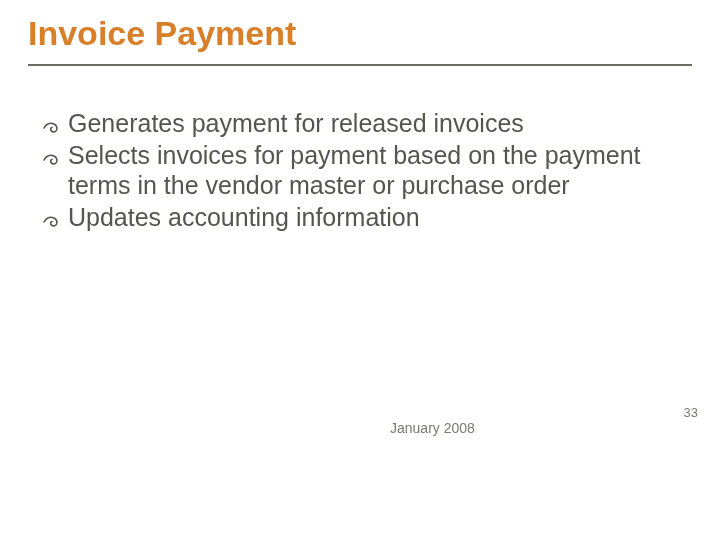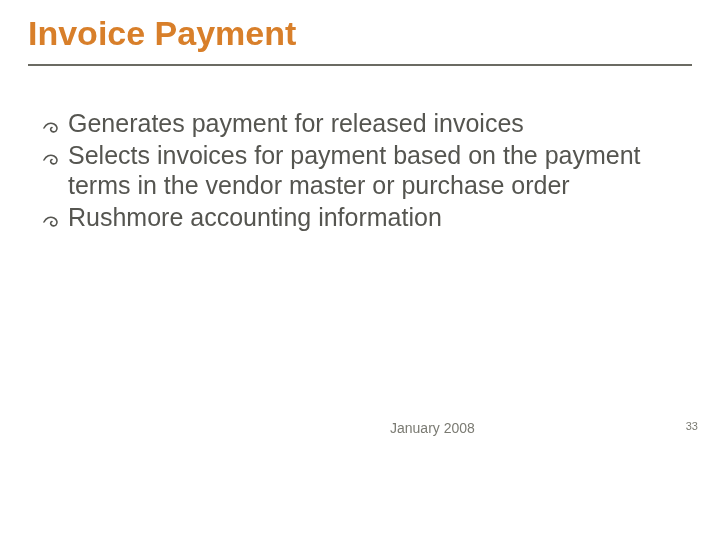--- a/index.html
+++ b/index.html
@@ -78,23 +78,23 @@
     position: absolute;
     bottom: 0px;
     left: 472px;
     width: 170px;
     font-size: 10px;
     color: #7a7a72;
     line-height: 1.15;
   }
   .footer-page {
     position: absolute;
-    bottom: 4px;
+    bottom: 16px;
     right: 22px;
-    font-size: 11px;
+    font-size: 13px;
     color: #7a7a72;
   }
 </style>
 </head>
 <body>
 
 <div class="slide">
   <div class="title">Invoice Payment</div>
   <div class="underline"></div>
 
@@ -114,21 +114,21 @@
           </svg>
       </span>
       <span>Selects invoices for payment based on the payment terms in the vendor master or purchase order</span>
     </div>
     <div class="bullet">
       <span class="marker">
         <svg viewBox="0 0 20 20">
             <path d="M2 10 C4 6, 8 4, 12 6 C15 7.5, 16 11, 14 13 C12.5 14.5, 10 14, 9 12.5 C8.2 11.3, 8.8 9.8, 10 9.5" stroke="#555550" stroke-width="1.6" fill="none" stroke-linecap="round"></path>
           </svg>
       </span>
-      <span>Rushmore accounting information</span>
+      <span>Updates accounting information</span>
     </div>
   </div>
 
   <div class="footer">
     <div class="footer-date">January 2008</div>
     <div class="footer-page">33</div>
   </div>
 </div>
 
 </body></html>

